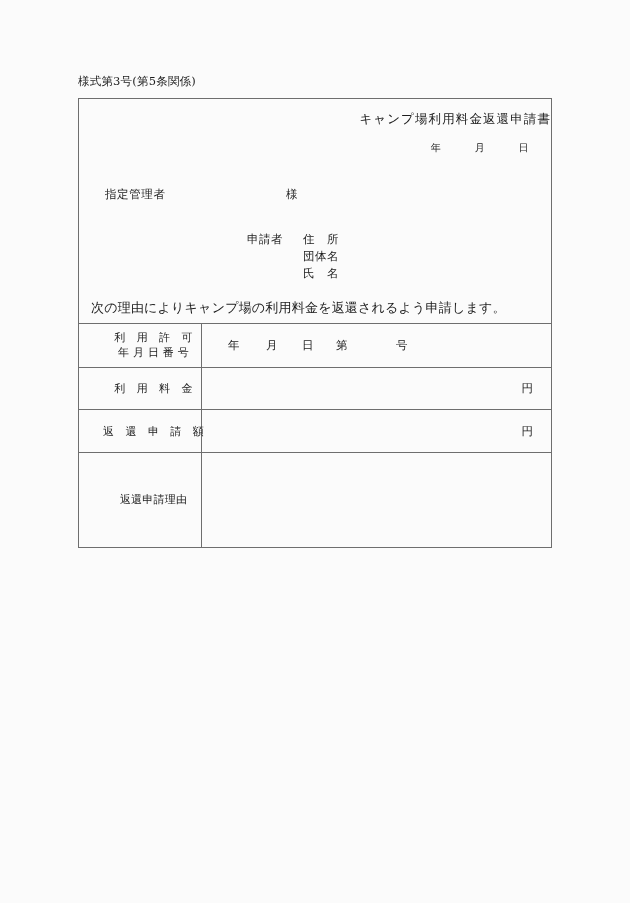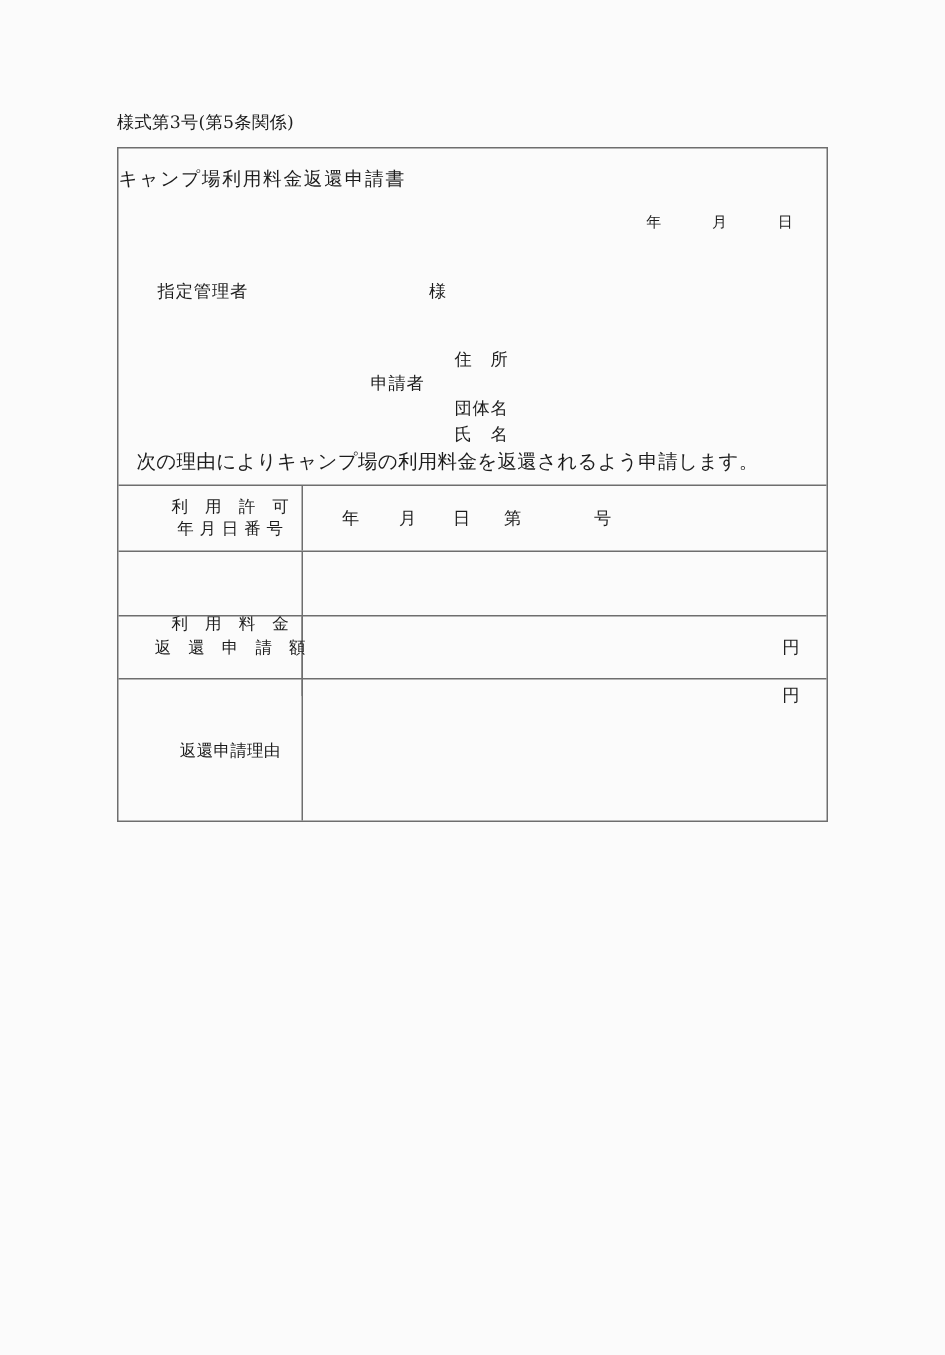--- a/index.html
+++ b/index.html
@@ -53,21 +53,21 @@
     top: 0;
     right: 0;
     height: 224px;
   }
 
   .doc-title {
     position: absolute;
     left: 0;
     right: 0;
     top: 12px;
-    text-align: left;
+    text-align: right;
     font-size: 12.5px;
     letter-spacing: 1.1px;
   }
 
   .date-line {
     position: absolute;
     right: 22px;
     top: 42px;
     font-size: 10px;
     letter-spacing: 0.5px;
@@ -91,21 +91,20 @@
     font-size: 11.5px;
     line-height: 17px;
   }
   .applicant-row {
     display: flex;
     white-space: nowrap;
   }
   .applicant-label {
     width: 56px;
     letter-spacing: 0.5px;
-    margin-top: 16px;
   }
   .applicant-field {
     letter-spacing: 0.5px;
   }
 
   .statement {
     position: absolute;
     left: 12px;
     top: 200px;
     font-size: 13px;
@@ -122,21 +121,21 @@
     bottom: 0;
     display: flex;
     flex-direction: column;
   }
   .trow {
     display: flex;
     border-top: 1px solid #6e6e6e;
     box-sizing: border-box;
   }
   .trow.r1 { height: 44px; }
-  .trow.r2 { height: 43px; flex-direction: column; }
+  .trow.r2 { height: 43px; }
   .trow.r3 { height: 43px; }
   .trow.r4 { height: 96px; }
 
   .tlabel {
     width: 96px;
     flex: 0 0 96px;
     border-right: 1px solid #6e6e6e;
     box-sizing: border-box;
     display: flex;
     flex-direction: column;

